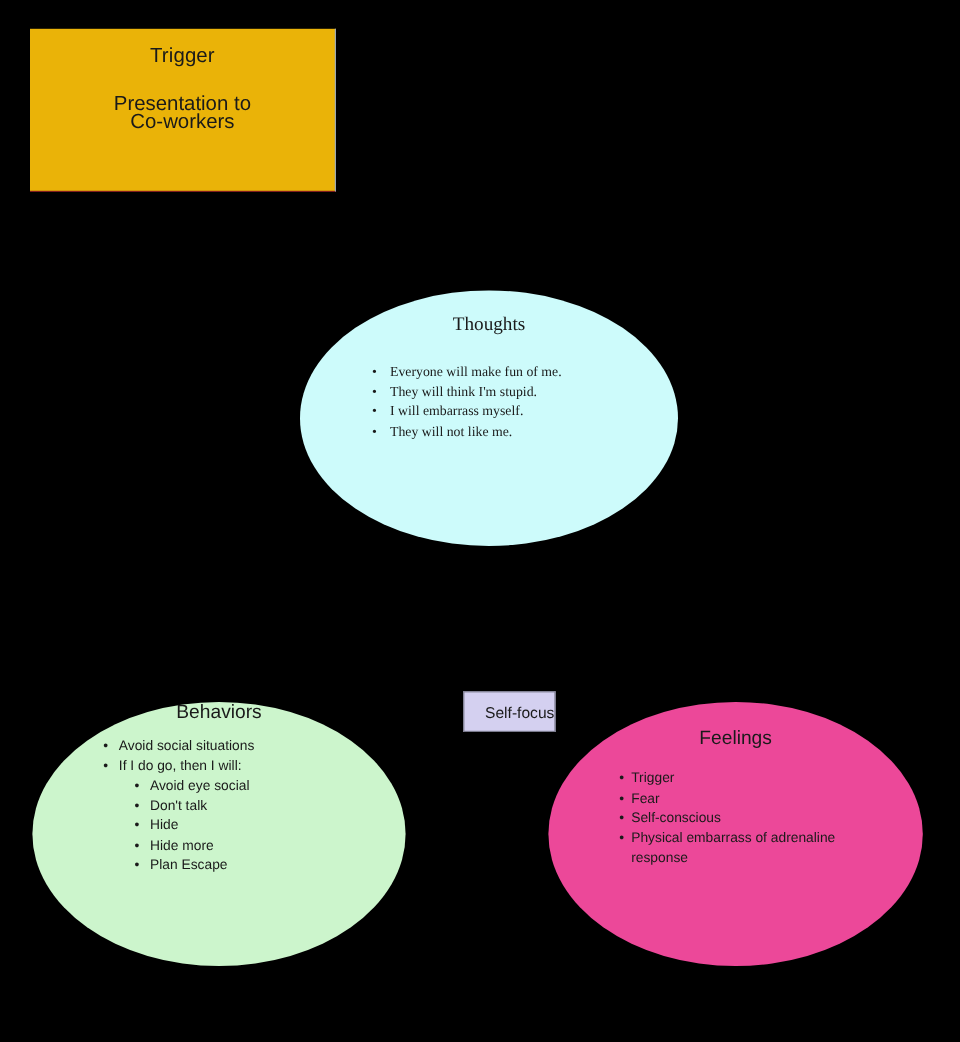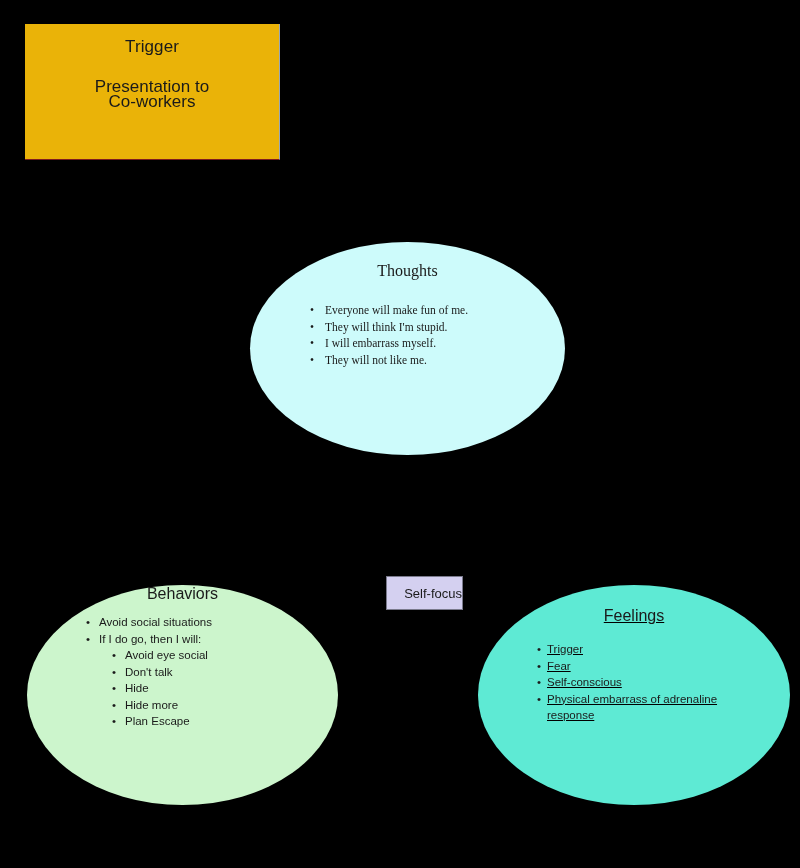--- a/index.html
+++ b/index.html
@@ -73,26 +73,25 @@
   #node-behaviors {
     left: 27px;
     top: 585px;
     width: 311px;
     height: 220px;
     background: #ccf5cc;
   }
   #node-behaviors .ellipse-title { }
 
   #node-feelings {
-    left: 478px;
+    left: 457px;
     top: 585px;
     width: 312px;
     height: 220px;
-    background: #5eead4;
-    text-decoration: underline;
+    background: #ec4899;
   }
   #node-feelings .ellipse-title { margin-top: 22px; }
 
   
   ul.bullets {
     margin: 0;
     padding: 0;
     list-style: none;
   }
   ul.bullets li {

